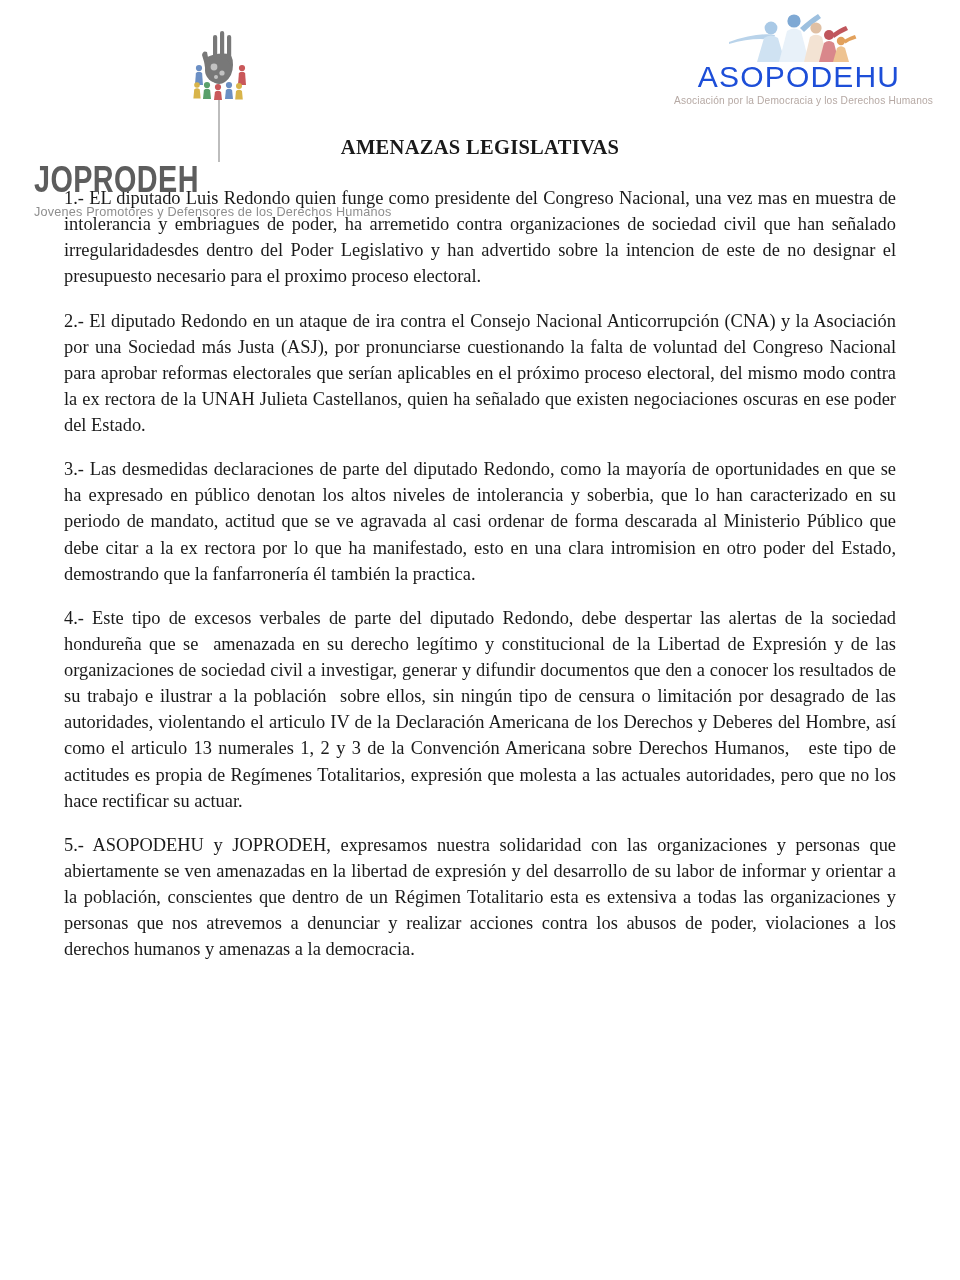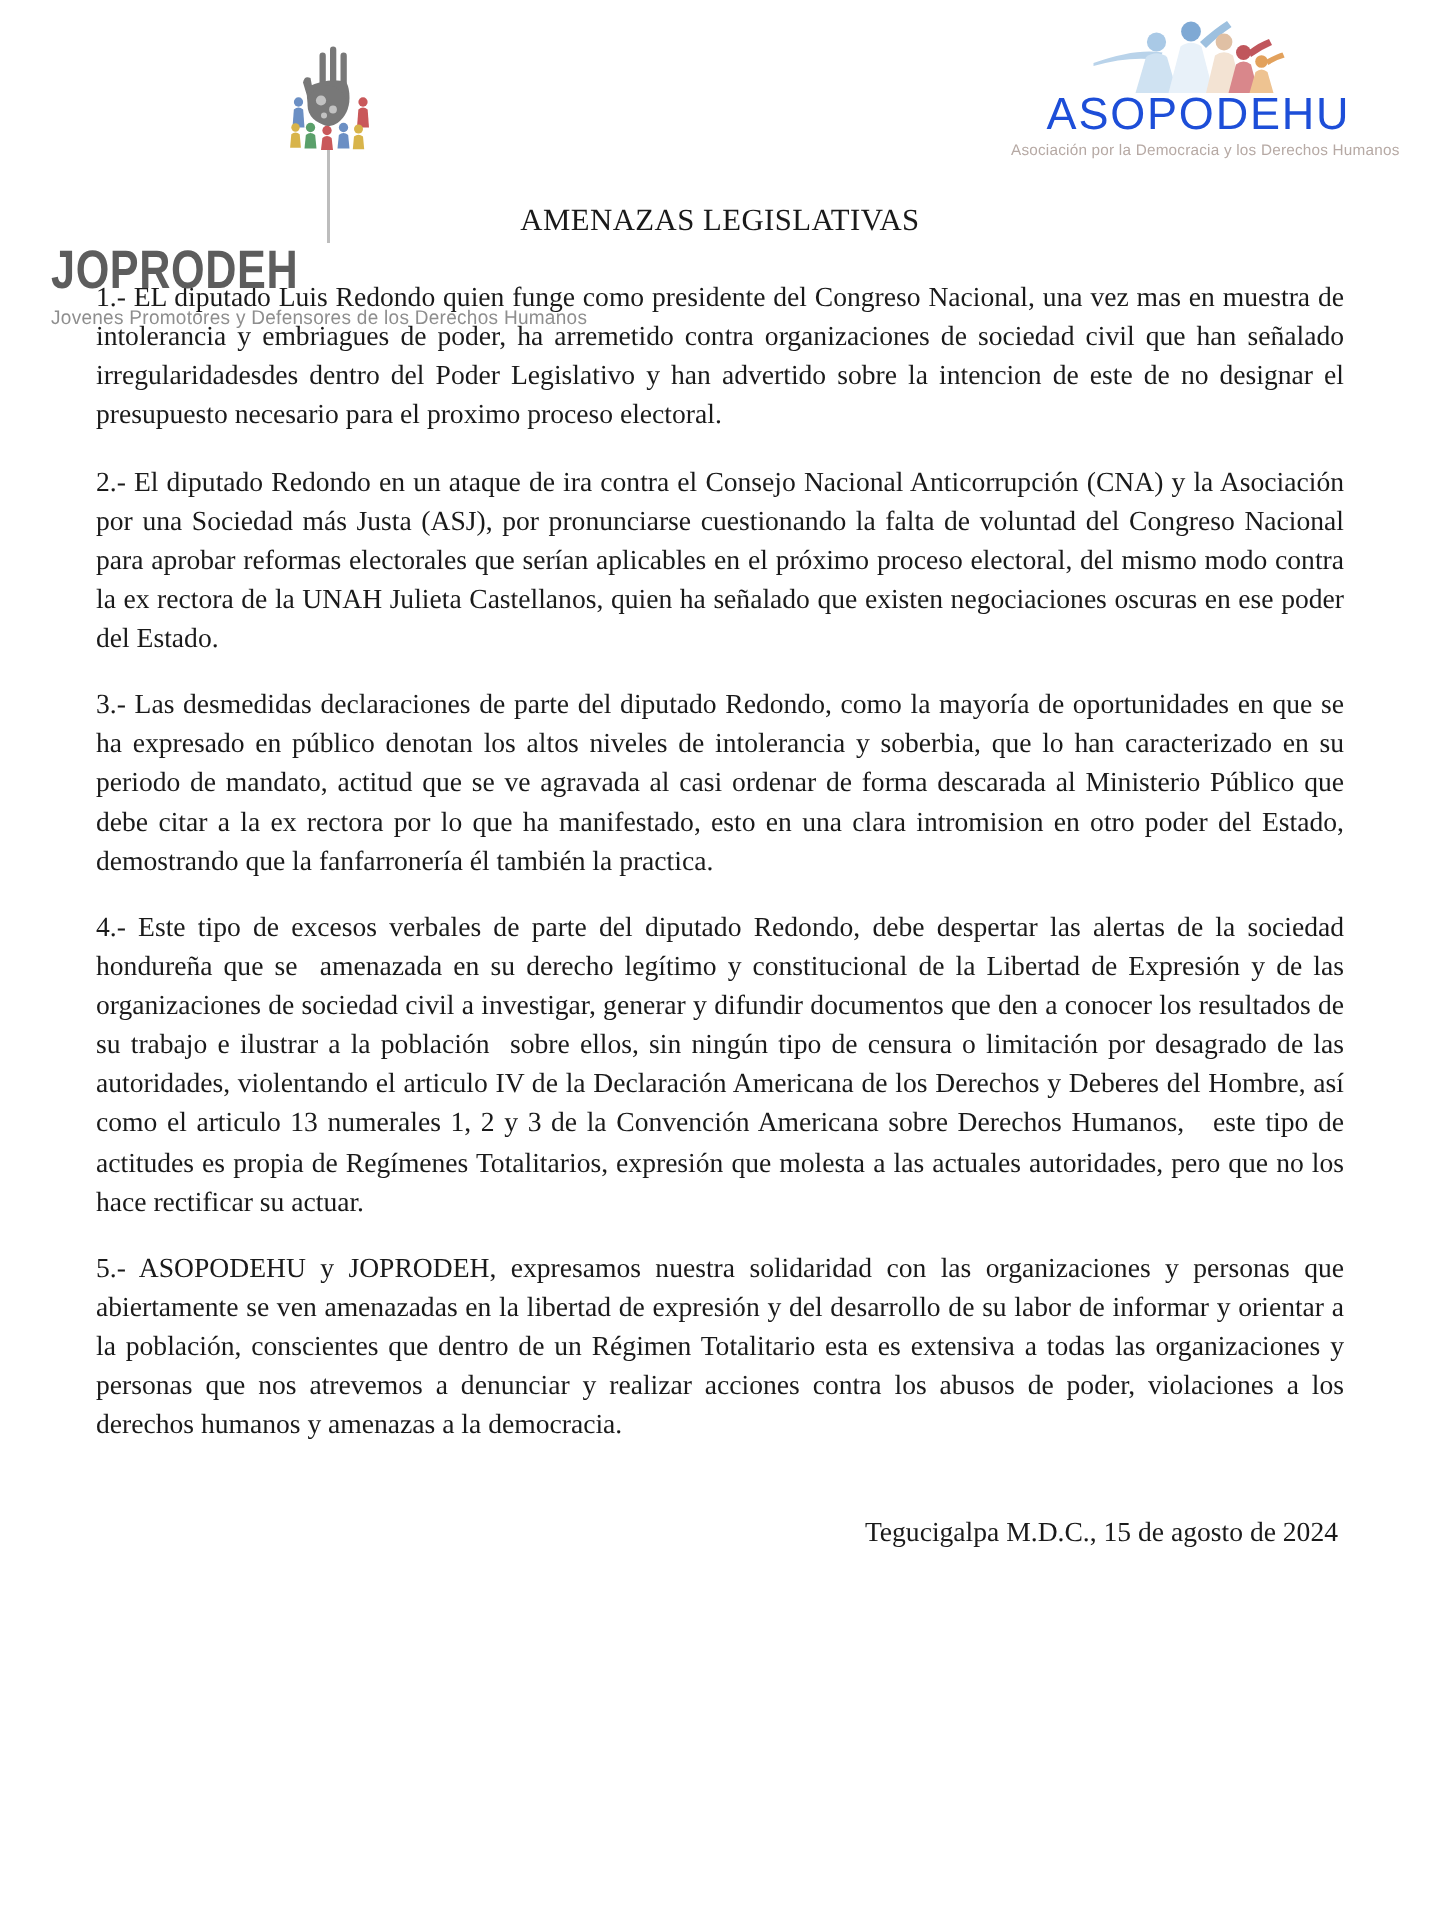--- a/index.html
+++ b/index.html
@@ -95,21 +95,21 @@
     font-size: 10.2px;
     color: #b6a9a4;
     letter-spacing: 0.15px;
     margin-top: 3px;
     white-space: nowrap;
   }
 
   
   .doc-title {
     text-align: center;
-    font-weight: normal;
+    font-weight: bold;
     font-size: 20.5px;
     letter-spacing: 0.3px;
     margin: 18px 0 0 0;
   }
 
   .doc-body {
     margin: 0 auto;
     padding: 0;
     width: 832px;
     margin-top: 26px;
@@ -218,14 +218,13 @@
 </div>
 
 <h1 class="doc-title">AMENAZAS LEGISLATIVAS</h1>
 
 <div class="doc-body">
   <p class="para">1.- EL diputado Luis Redondo quien funge como presidente del Congreso Nacional, una vez mas en muestra de intolerancia y embriagues de poder, ha arremetido contra organizaciones de sociedad civil que han señalado irregularidadesdes dentro del Poder Legislativo y han advertido sobre la intencion de este de no designar el presupuesto necesario para el proximo proceso electoral.</p>
   <p class="para">2.- El diputado Redondo en un ataque de ira contra el Consejo Nacional Anticorrupción (CNA) y la Asociación por una Sociedad más Justa (ASJ), por pronunciarse cuestionando la falta de voluntad del Congreso Nacional para aprobar reformas electorales que serían aplicables en el próximo proceso electoral, del mismo modo contra la ex rectora de la UNAH Julieta Castellanos, quien ha señalado que existen negociaciones oscuras en ese poder del Estado.</p>
   <p class="para">3.- Las desmedidas declaraciones de parte del diputado Redondo, como la mayoría de oportunidades en que se ha expresado en público denotan los altos niveles de intolerancia y soberbia, que lo han caracterizado en su periodo de mandato, actitud que se ve agravada al casi ordenar de forma descarada al Ministerio Público que debe citar a la ex rectora por lo que ha manifestado, esto en una clara intromision en otro poder del Estado, demostrando que la fanfarronería él también la practica.</p>
   <p class="para">4.- Este tipo de excesos verbales de parte del diputado Redondo, debe despertar las alertas de la sociedad hondureña que se  amenazada en su derecho legítimo y constitucional de la Libertad de Expresión y de las organizaciones de sociedad civil a investigar, generar y difundir documentos que den a conocer los resultados de su trabajo e ilustrar a la población  sobre ellos, sin ningún tipo de censura o limitación por desagrado de las autoridades, violentando el articulo IV de la Declaración Americana de los Derechos y Deberes del Hombre, así como el articulo 13 numerales 1, 2 y 3 de la Convención Americana sobre Derechos Humanos,   este tipo de actitudes es propia de Regímenes Totalitarios, expresión que molesta a las actuales autoridades, pero que no los hace rectificar su actuar.</p>
   <p class="para">5.- ASOPODEHU y JOPRODEH, expresamos nuestra solidaridad con las organizaciones y personas que abiertamente se ven amenazadas en la libertad de expresión y del desarrollo de su labor de informar y orientar a la población, conscientes que dentro de un Régimen Totalitario esta es extensiva a todas las organizaciones y personas que nos atrevemos a denunciar y realizar acciones contra los abusos de poder, violaciones a los derechos humanos y amenazas a la democracia.</p>
-  <div class="signoff">Tegucigalpa M.D.C., 15 de agosto de 2024</div>
 </div>
 
 </body></html>

